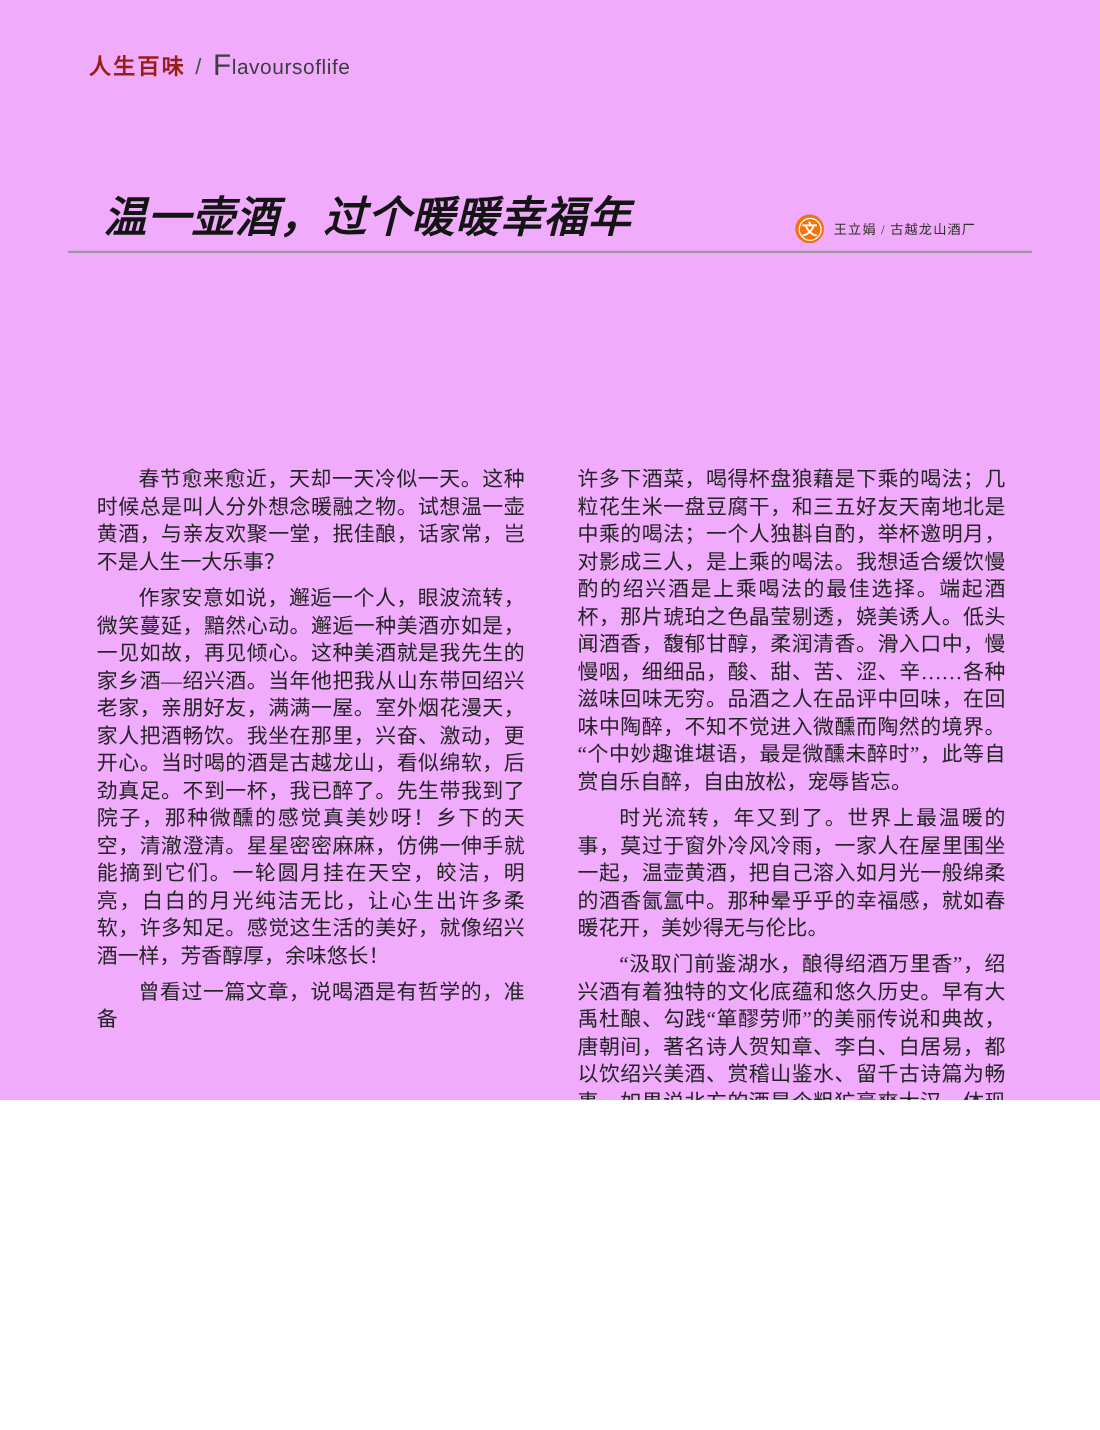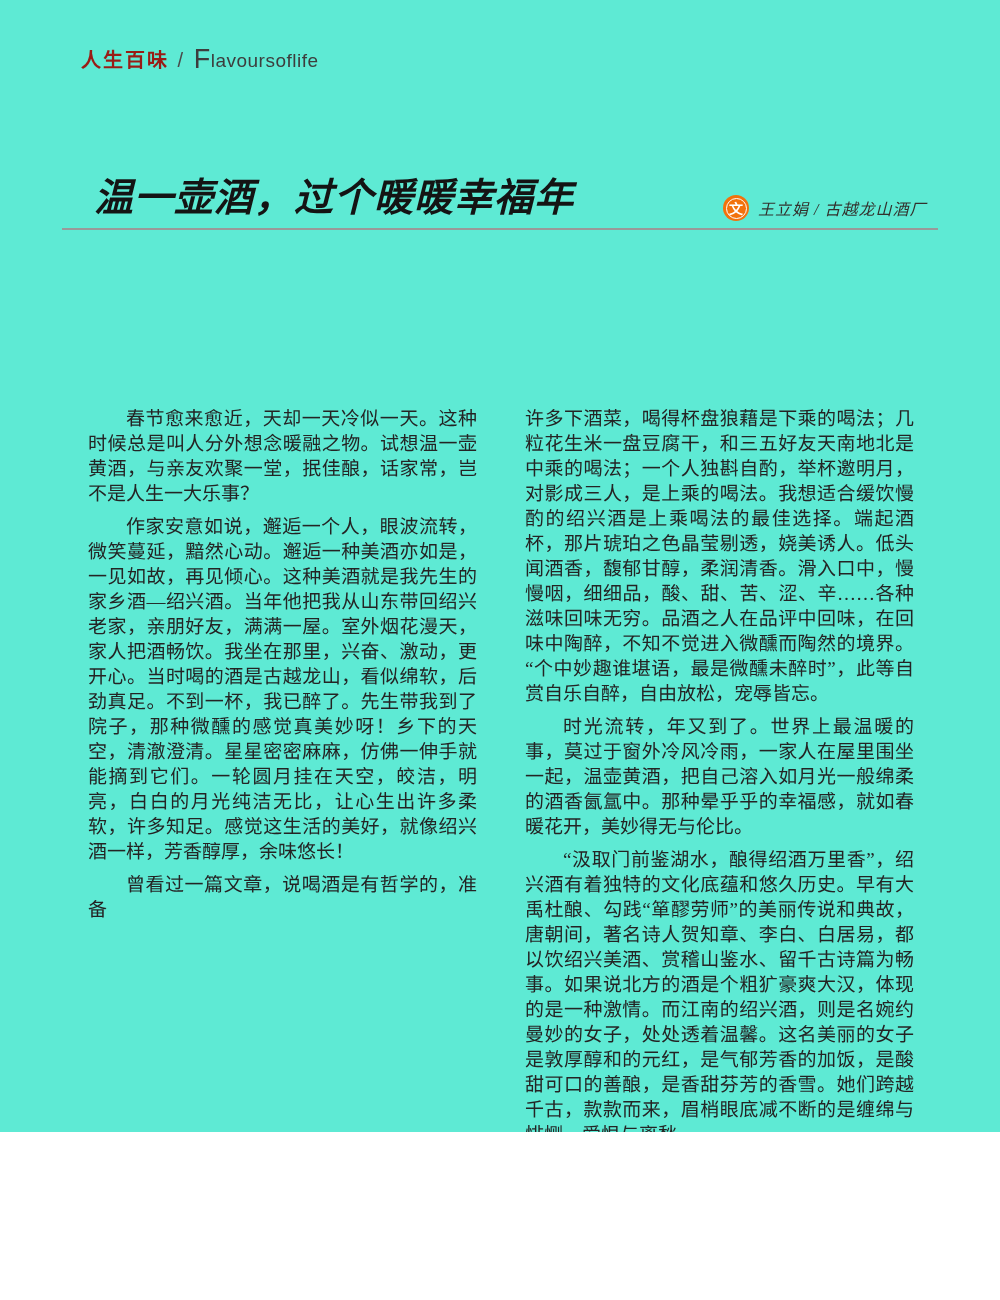--- a/index.html
+++ b/index.html
@@ -4,22 +4,22 @@
 <style>
   html, body {
     margin: 0;
     padding: 0;
     background: #ffffff;
     font-family: "Liberation Serif", "DejaVu Serif", serif;
   }
   .page {
     position: relative;
     width: 1000px;
-    height: 1132px;
-    background: #5eead4;
+    height: 1000px;
+    background: #f0abfc;
     overflow: hidden;
   }
 
   
   .eyebrow {
     position: absolute;
     left: 81px;
     top: 44px;
     font-family: "Liberation Sans", "DejaVu Sans", sans-serif;
     font-size: 20px;
@@ -84,43 +84,42 @@
     flex: 0 0 auto;
   }
   .badge::before {
     content: "";
     position: absolute;
     inset: 2.5px;
     border: 1px solid #ffffff;
     border-radius: 50%;
   }
   .byline-text {
-    font-style: italic;
-    font-size: 16px;
+    font-size: 12px;
     letter-spacing: 1px;
     color: #33302c;
     white-space: nowrap;
   }
 
   
   .rule {
     position: absolute;
     left: 62px;
     top: 228px;
     width: 876px;
     border: none;
     border-top: 2px solid #999999;
     margin: 0;
   }
 
   
   .columns {
     position: absolute;
     left: 88px;
-    top: 406px;
+    top: 424px;
     width: 826px;
     display: flex;
     gap: 48px;
   }
   .col {
     width: 392px;
     font-size: 19px;
     line-height: 25px;
     text-align: justify;
     color: #242424;

